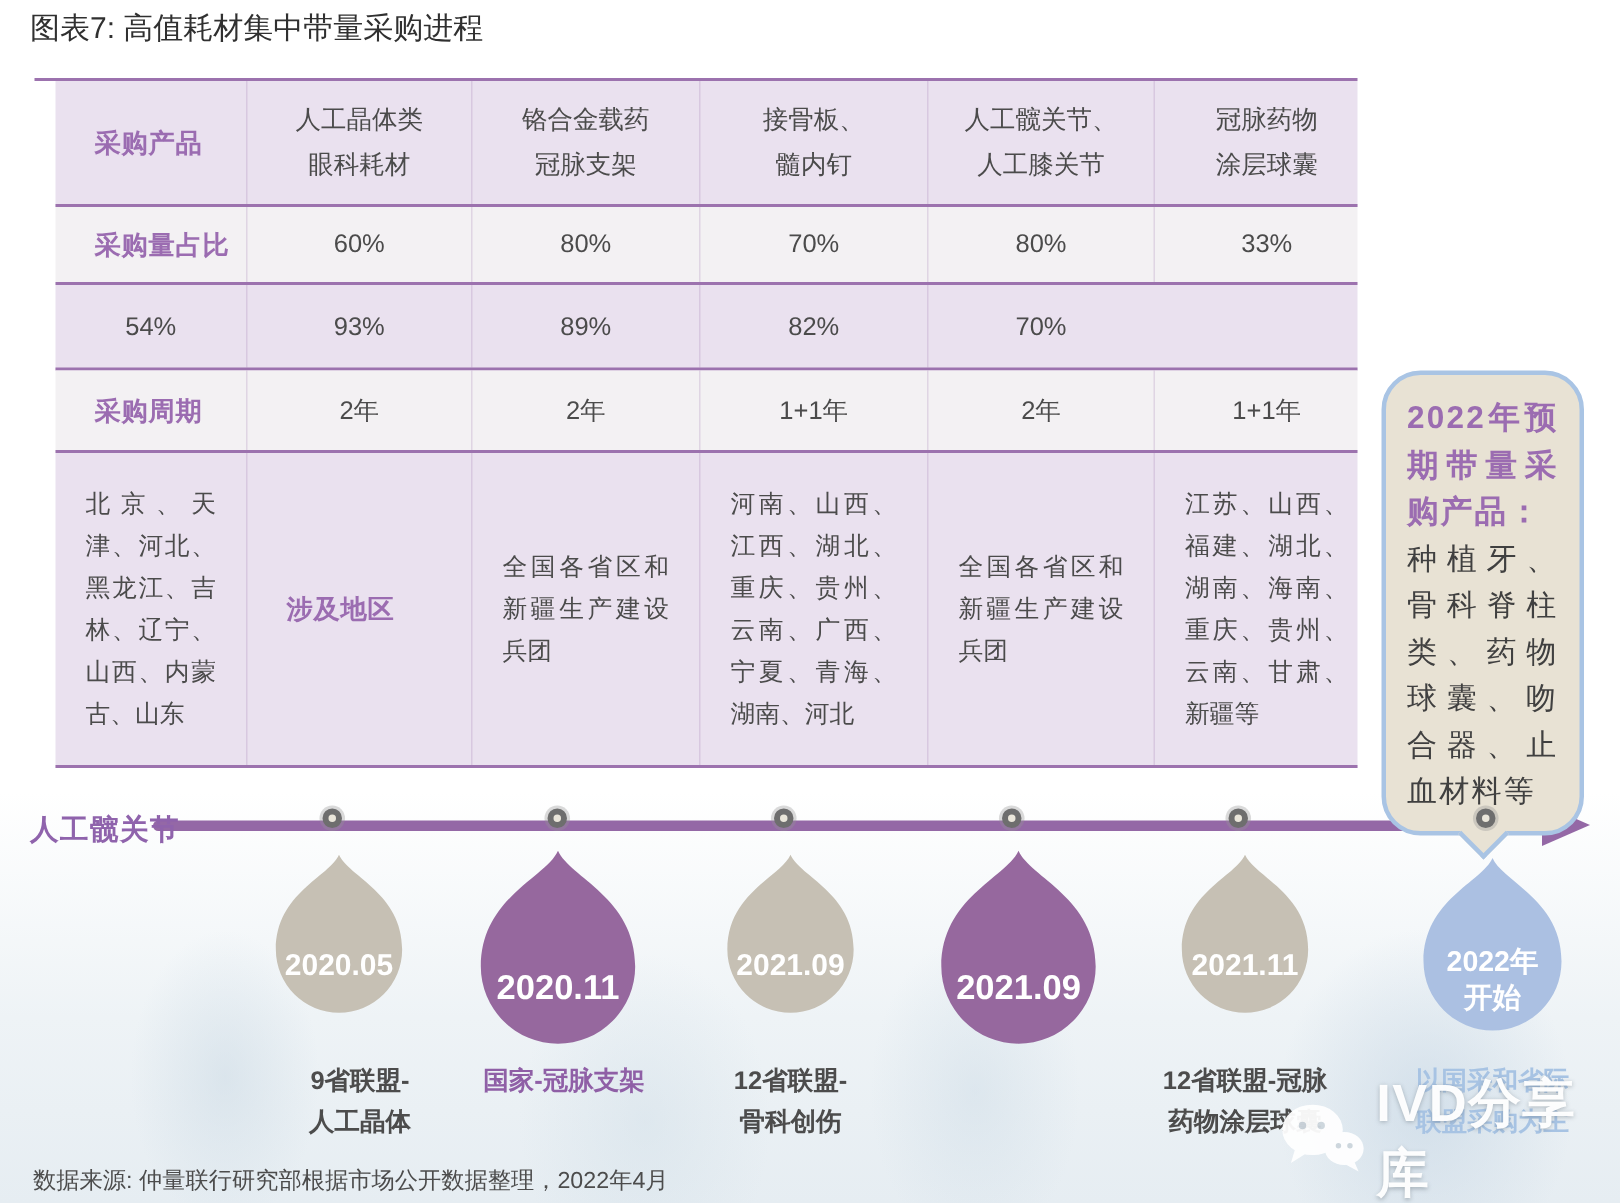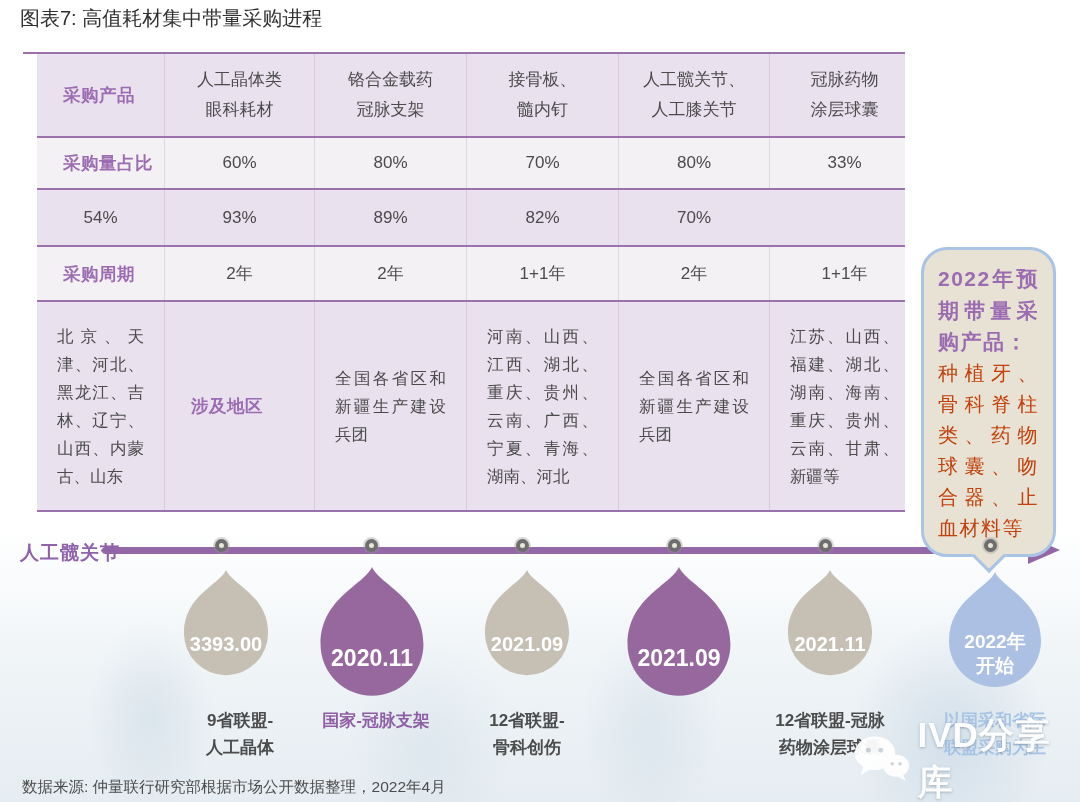--- a/index.html
+++ b/index.html
@@ -37,21 +37,21 @@
         color:var(--label-purple);font-weight:bold;font-size:17.5px;letter-spacing:0.5px;}
   .cell.head{white-space:pre-line;line-height:1.75;}
   .cell.region span{display:block;width:100%;padding:0 20px;text-align:justify;
         font-size:16.5px;line-height:1.7;}
 
   
   .callout{position:absolute;left:921px;top:216px;width:135px;min-height:272px;z-index:2;
         background:#e8e2d4;border:3px solid #a9c4e4;border-radius:26px;padding:13px 14px 10px 14px;margin-top:31px;}
   .callout-heading{color:var(--label-purple);font-weight:bold;font-size:21px;line-height:1.5;
         letter-spacing:1.5px;text-align:justify;}
-  .callout-body{color:#c2410c;font-size:20px;line-height:1.55;letter-spacing:1.5px;text-align:justify;}
+  .callout-body{color:#404040;font-size:20px;line-height:1.55;letter-spacing:1.5px;text-align:justify;}
   .callout-tail{position:absolute;left:50%;bottom:-14px;width:24px;height:24px;margin-left:-12px;
         background:#e8e2d4;border-right:3px solid #a9c4e4;border-bottom:3px solid #a9c4e4;
         transform:rotate(45deg);}
 
   
   .tl-label{position:absolute;left:20px;top:540px;font-size:19px;font-weight:bold;
         color:#8f63ac;letter-spacing:1px;z-index:2;}
   .tl-line{position:absolute;left:102px;top:547px;width:932px;height:7px;background:var(--line-purple);
         border-radius:3.5px;z-index:1;}
   .tl-arrow{position:absolute;left:1028px;top:536px;width:0;height:0;z-index:1;
@@ -174,21 +174,21 @@
   <div class="node" style="left:365px;"></div>
   <div class="node" style="left:516px;"></div>
   <div class="node" style="left:668px;"></div>
   <div class="node" style="left:819px;"></div>
   <div class="node" style="left:984px;"></div>
 
   <div class="drop drop-gray" style="left:180px;top:569px;width:92px;height:108px;">
     <svg viewBox="0 0 100 118">
         <path d="M50 1 C57 17 96 29 96 70 A46 46 0 0 1 4 70 C4 29 43 17 50 1 Z"></path>
       </svg>
-    <div class="drop-text">3393.00</div>
+    <div class="drop-text">2020.05</div>
   </div>
   <div class="drop drop-purple" style="left:316px;top:566px;width:112px;height:132px;">
     <svg viewBox="0 0 100 118">
         <path d="M50 1 C57 17 96 29 96 70 A46 46 0 0 1 4 70 C4 29 43 17 50 1 Z"></path>
       </svg>
     <div class="drop-text">2020.11</div>
   </div>
   <div class="drop drop-gray" style="left:481px;top:569px;width:92px;height:108px;">
     <svg viewBox="0 0 100 118">
         <path d="M50 1 C57 17 96 29 96 70 A46 46 0 0 1 4 70 C4 29 43 17 50 1 Z"></path>

